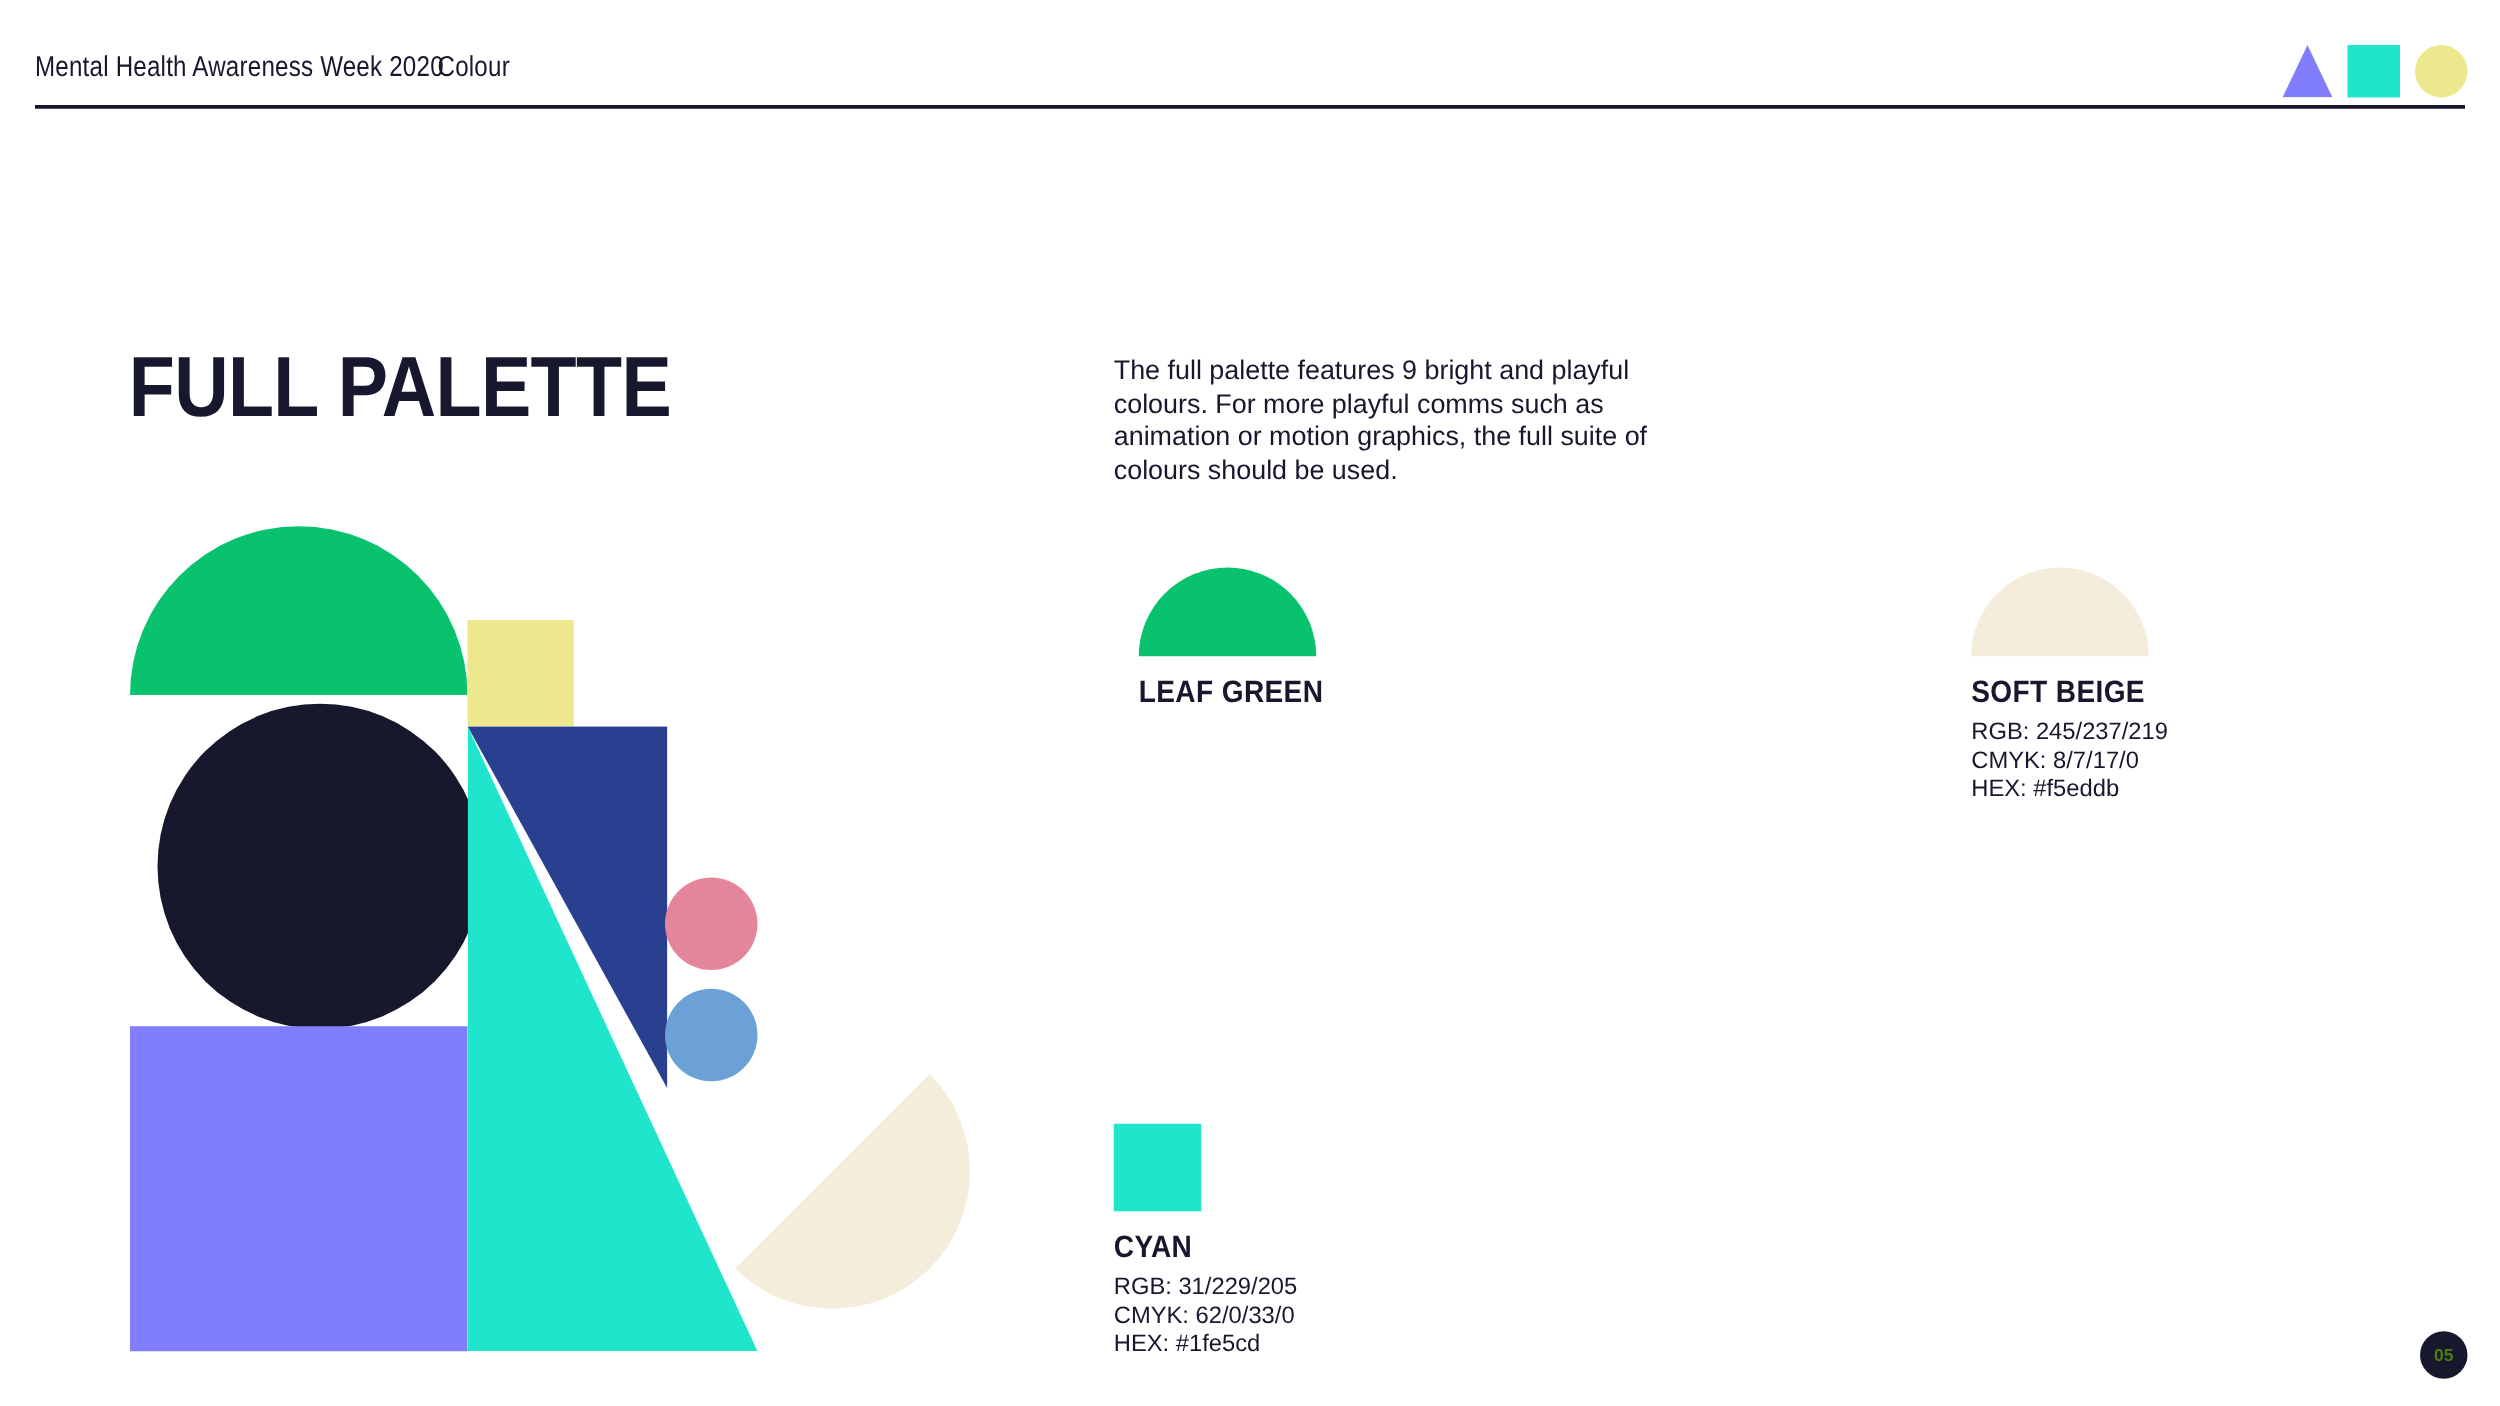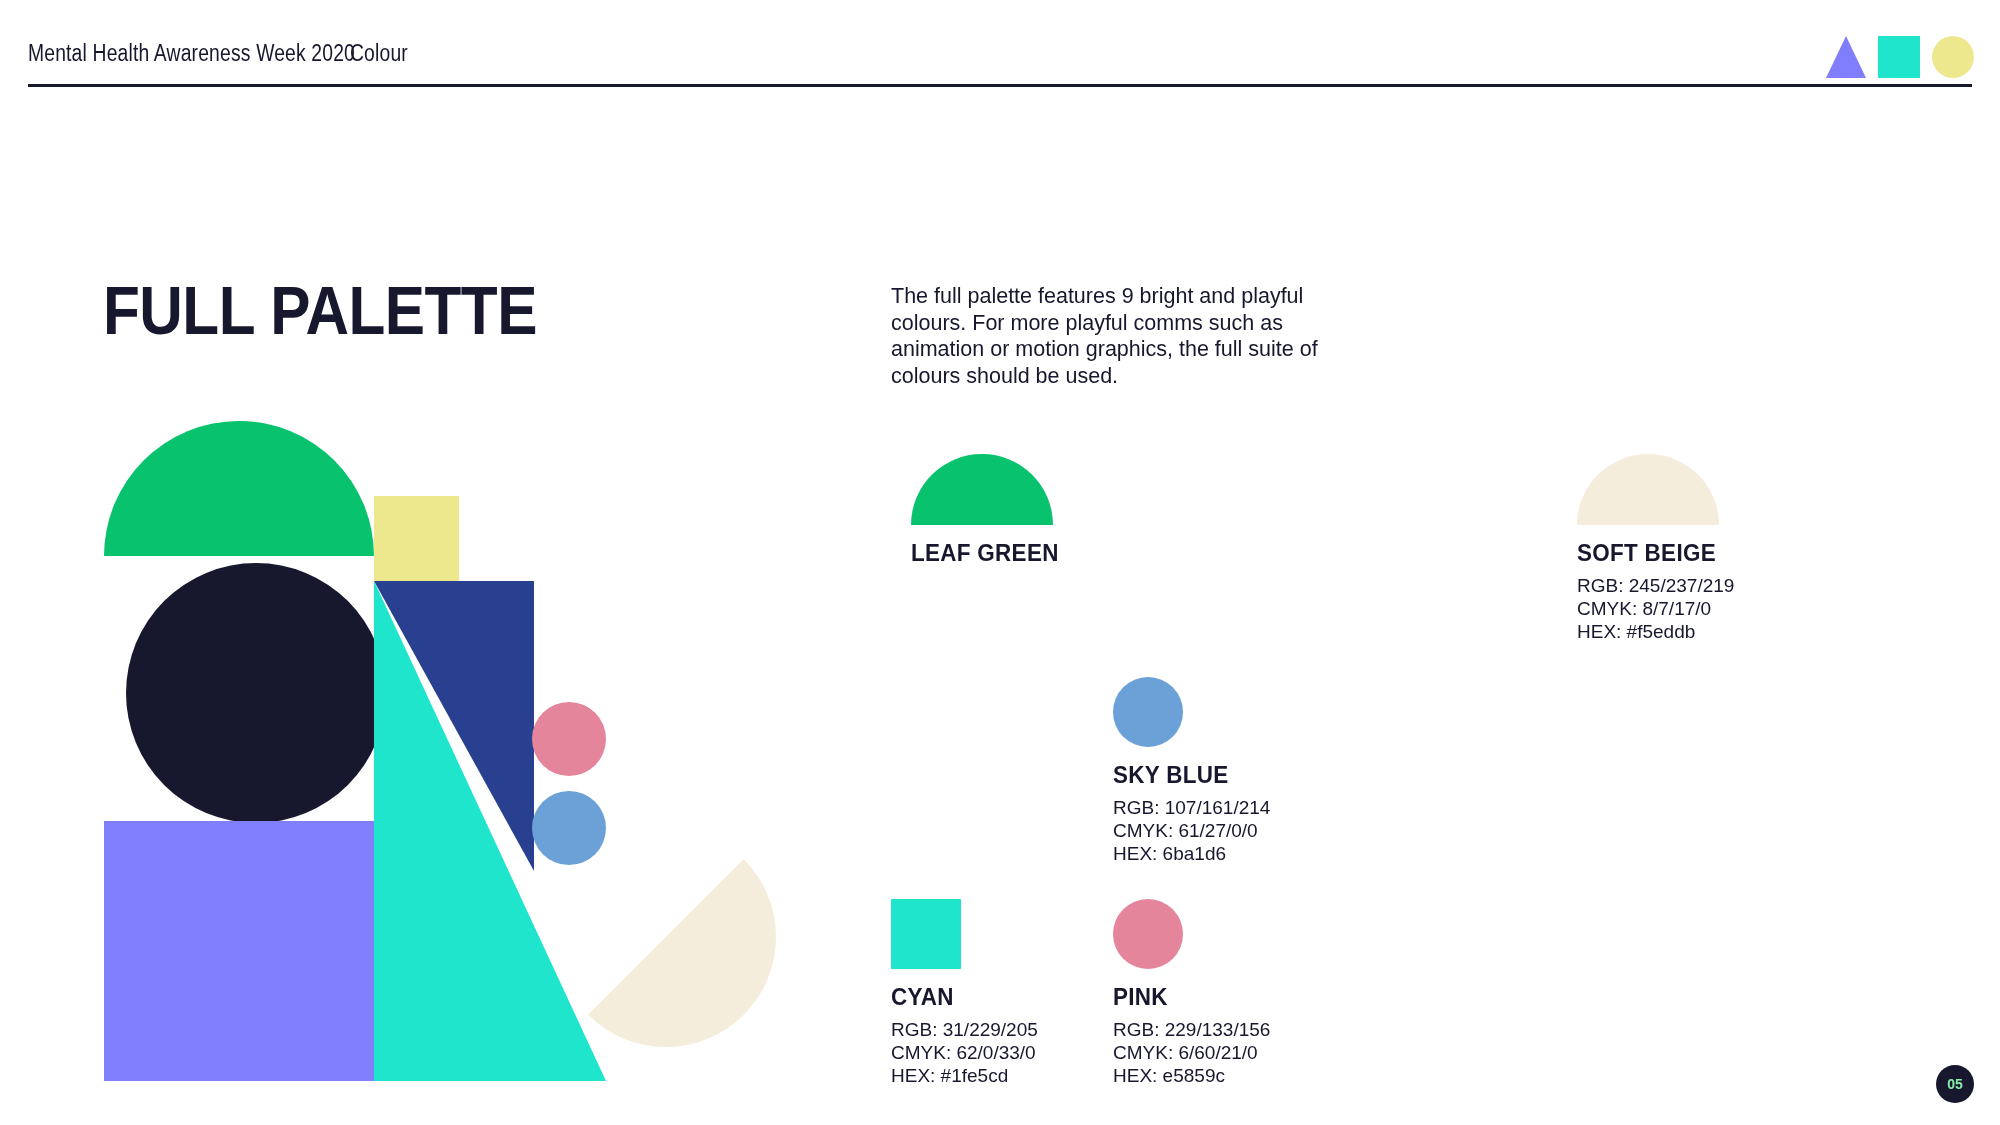--- a/index.html
+++ b/index.html
@@ -119,21 +119,21 @@
     white-space:nowrap;
   }
   .sw-specs{
     margin-top:9px;
     font-size:19px;line-height:23px;color:#17172e;white-space:nowrap;
   }
 
   #page-badge{
     position:absolute;right:26px;bottom:22px;
     width:38px;height:38px;border-radius:50%;
-    background:#17172e;color:#86efac;
+    background:#17172e;color:#4d7c0f;
     display:flex;align-items:center;justify-content:center;
     font-family:"Liberation Sans Narrow","Liberation Sans",sans-serif;
     font-size:14px;font-weight:bold;
   }
 </style>
 </head>
 <body>
 
 <div id="header">
   <div class="hdr-text" id="hdr-title">Mental Health Awareness Week 2020</div>
@@ -178,51 +178,29 @@
         </div>
         <div class="sw-name">SOFT BEIGE</div>
         <div class="sw-specs">
           <div>RGB: 245/237/219</div>
           <div>CMYK: 8/7/17/0</div>
           <div>HEX: #f5eddb</div>
         </div>
       </div>
     </div>
     <div class="srow" style="position: absolute; left: 0px; top: 222px; width: 1060px; height: 210px;">
-      <div class="sw" style="left: 222px;">
-        <div class="sw-shape-box">
-          <div class="sw-shape shape-circle" style="background: rgb(107, 161, 214);"></div>
-        </div>
-        <div class="sw-name">SKY BLUE</div>
-        <div class="sw-specs">
-          <div>RGB: 107/161/214</div>
-          <div>CMYK: 61/27/0/0</div>
-          <div>HEX: 6ba1d6</div>
-        </div>
-      </div>
     </div>
     <div class="srow" style="position: absolute; left: 0px; top: 444px; width: 1060px; height: 210px;">
       <div class="sw" style="left: 0px;">
         <div class="sw-shape-box">
           <div class="sw-shape shape-square" style="background: rgb(31, 229, 205);"></div>
         </div>
         <div class="sw-name">CYAN</div>
         <div class="sw-specs">
           <div>RGB: 31/229/205</div>
           <div>CMYK: 62/0/33/0</div>
           <div>HEX: #1fe5cd</div>
         </div>
       </div>
-      <div class="sw" style="left: 222px;">
-        <div class="sw-shape-box">
-          <div class="sw-shape shape-circle" style="background: rgb(229, 133, 156);"></div>
-        </div>
-        <div class="sw-name">PINK</div>
-        <div class="sw-specs">
-          <div>RGB: 229/133/156</div>
-          <div>CMYK: 6/60/21/0</div>
-          <div>HEX: e5859c</div>
-        </div>
-      </div>
     </div>
   </div>
 
 <div id="page-badge">05</div>
 
 </body></html>

